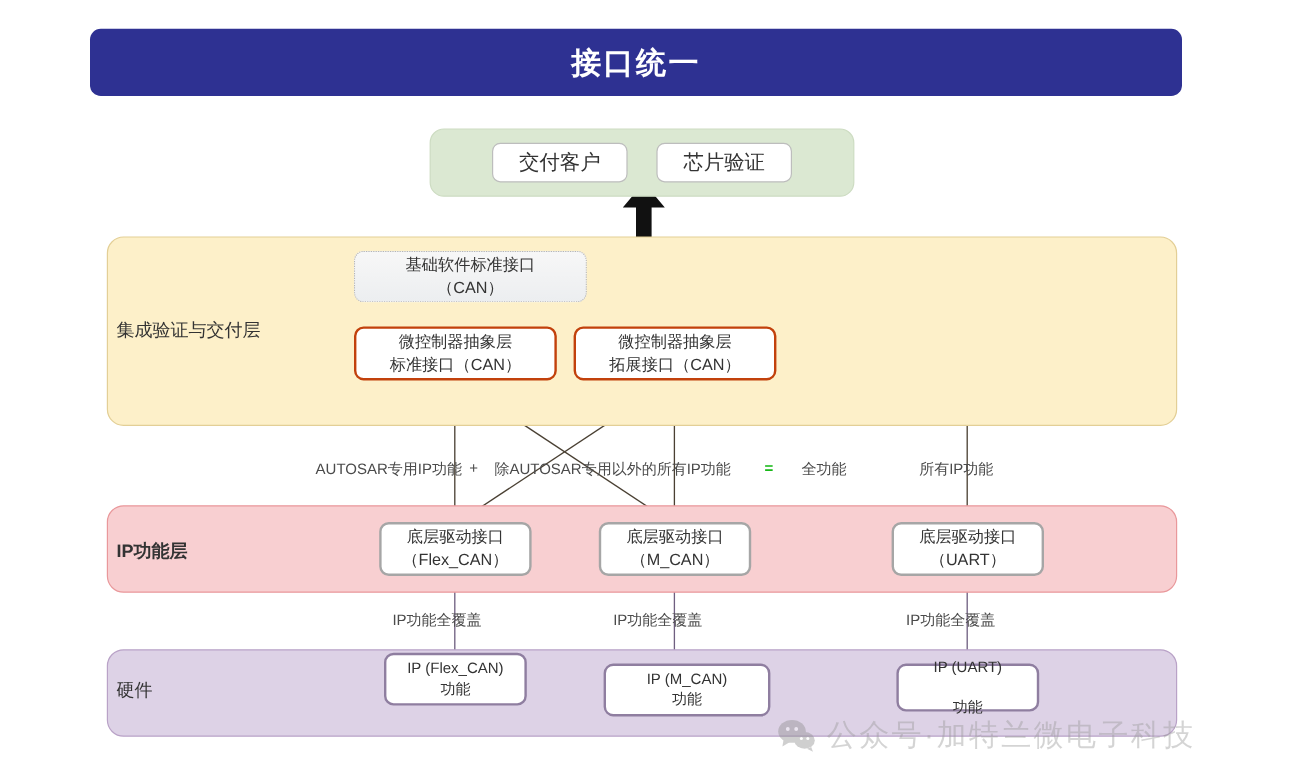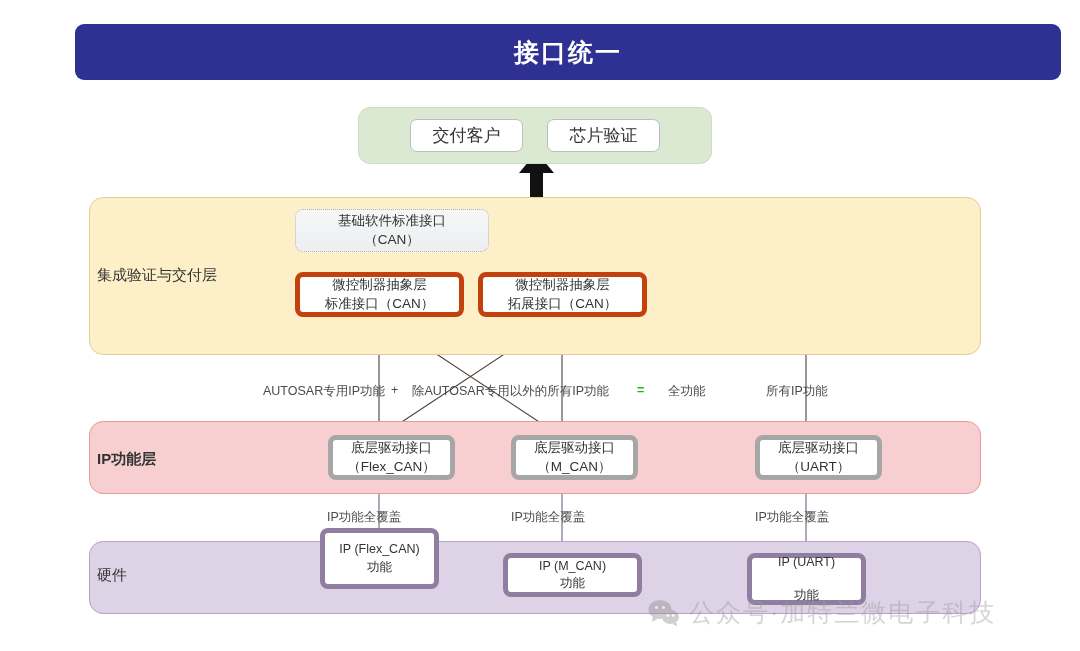--- a/index.html
+++ b/index.html
@@ -17,21 +17,21 @@
     height: 651px;
     background: #ffffff;
     overflow: hidden;
   }
 
   
   .title-bar {
     position: absolute;
     left: 75px;
     top: 24px;
-    width: 986px;
+    width: 910px;
     height: 56px;
     background: #2e3192;
     border-radius: 9px;
     display: flex;
     align-items: center;
     justify-content: center;
   }
   .title-bar .title-text {
     color: #ffffff;
     font-size: 25px;
@@ -73,21 +73,21 @@
     color: #333333;
     white-space: nowrap;
   }
   .band-label.bold { font-weight: 700; }
 
   
   .node {
     position: absolute;
     box-sizing: border-box;
     background: #ffffff;
-    border: 5px solid #c2410c;
+    border: 2px solid #c2410c;
     border-radius: 8px;
     display: flex;
     flex-direction: column;
     align-items: center;
     justify-content: center;
     text-align: center;
     font-size: 13.5px;
     line-height: 1.38;
     color: #333333;
     white-space: nowrap;
@@ -101,21 +101,20 @@
     border: 1px solid #bdbdbd;
     font-size: 17px;
     padding: 0 6px;
   }
   .node.hw {
     border-color: #8f7ea0;
     font-size: 12.5px;
   }
   .node.ip {
     border-color: #a6a6a6;
-    margin-left: 12px;
   }
 
   
   .edge-label {
     position: absolute;
     font-size: 12.5px;
     color: #4b4b4b;
     white-space: nowrap;
   }
   .edge-label.green { color: #17b817; font-weight: 700; }
@@ -241,29 +240,29 @@
     <span>（UART）</span>
   </div>
 
   <div class="edge-label" style="left:327px; top:509px;">IP功能全覆盖</div>
   <div class="edge-label" style="left:511px; top:509px;">IP功能全覆盖</div>
   <div class="edge-label" style="left:755px; top:509px;">IP功能全覆盖</div>
 
   <div class="band band-purple"></div>
   <div class="band-label" style="left:97px; top:566px;text-align:right;">硬件</div>
 
-  <div class="node hw" style="left:320px; top:528px; width:119px; height:61px;">
+  <div class="node hw" style="left:320px; top:544px; width:119px; height:44px;">
     <span>IP (Flex_CAN)</span>
     <span>功能</span>
   </div>
   <div class="node hw" style="left:503px; top:553px; width:139px; height:44px;">
     <span>IP (M_CAN)</span>
     <span>功能</span>
   </div>
-  <div class="node hw" style="left:747px; top:553px; width:119px; height:52px;gap:16px;">
+  <div class="node hw" style="left:747px; top:553px; width:119px; height:40px;gap:16px;">
     <span>IP (UART)</span>
     <span>功能</span>
   </div>
 
   <div class="watermark">
     <svg width="32" height="28" viewBox="0 0 32 28">
       <ellipse cx="12" cy="10.5" rx="11.5" ry="9.5" fill="#8f8f8f"></ellipse>
       <path d="M5,17 L4,23 L10,19.5 z" fill="#8f8f8f"></path>
       <circle cx="8.5" cy="8.5" r="1.6" fill="#ffffff"></circle>
       <circle cx="15.5" cy="8.5" r="1.6" fill="#ffffff"></circle>

